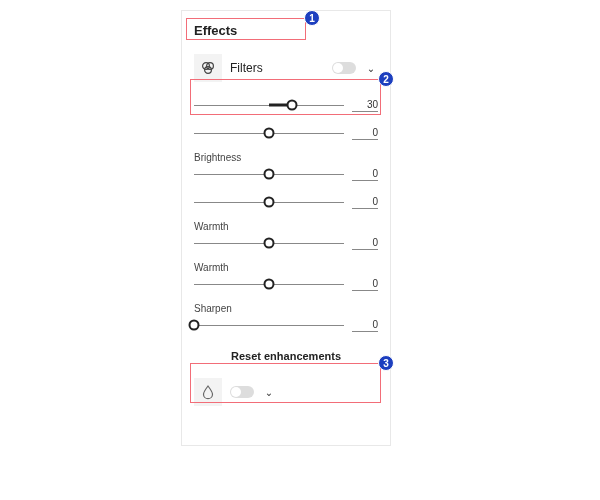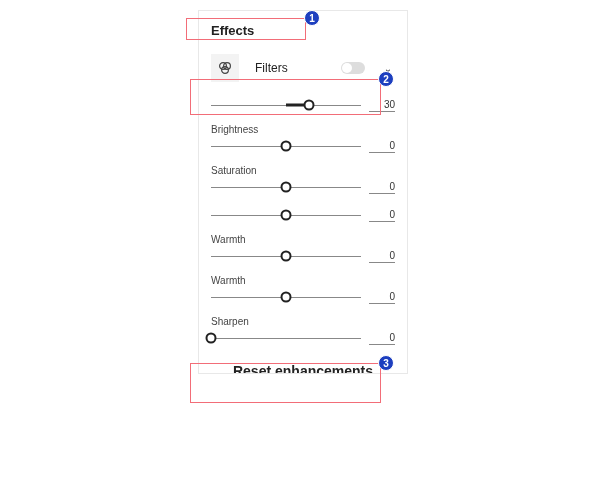--- a/index.html
+++ b/index.html
@@ -6,44 +6,44 @@
   body {
     font-family: -apple-system, BlinkMacSystemFont, "Segoe UI", Arial, sans-serif;
     background: #fff;
     width: 600px;
     height: 500px;
     position: relative;
     overflow: hidden;
   }
   .panel {
     position: absolute;
-    left: 198px;
+    left: 181px;
     top: 10px;
     width: 210px;
-    height: 364px;
+    height: 436px;
     background: #fff;
     border: 1px solid #e8e8e8;
     overflow-y: auto;
     overflow-x: hidden;
   }
   
   .panel::-webkit-scrollbar { width: 8px; }
   .panel::-webkit-scrollbar-track { background: #f0f0f0; }
   .panel::-webkit-scrollbar-thumb { background: #c4c4c4; border-radius: 4px; }
   .inner { padding: 8px 12px 0 12px; }
   .section-title {
     font-size: 13px;
     font-weight: 700;
     color: #222;
     padding: 4px 0 10px 0;
   }
   .row {
     display: flex;
     align-items: center;
-    gap: 16px;
+    gap: 8px;
     padding: 6px 0;
   }
   .row .icon-box {
     width: 28px; height: 28px;
     background: #f3f3f3;
     display: flex; align-items: center; justify-content: center;
     flex-shrink: 0;
   }
   .row-label {
     font-size: 12px;
@@ -88,21 +88,21 @@
   }
   .val {
     width: 26px;
     font-size: 10px;
     color:#333;
     text-align:right;
     border-bottom:1px solid #888;
     padding-bottom:1px;
   }
   .reset {
-    font-size: 14px; font-weight:700; color:#222;
+    font-size: 11px; font-weight:700; color:#222;
     text-align:center; padding: 8px 0 10px 0;
   }
   
   .hl {
     position:absolute; border:1.5px solid #f26d78; pointer-events:none;
   }
   .badge {
     position:absolute; width:16px; height:16px; border-radius:50%;
     background:#1d3fbf; color:#fff; font-size:10px; font-weight:700;
     display:flex; align-items:center; justify-content:center;
@@ -138,31 +138,30 @@
           <div class="slider-row">
             <div class="track">
               <div class="track-line"></div>
               <div class="track-fill" style="left: 50%; width: 15%;"></div>
               <div class="thumb" style="left: 65%;"></div>
             </div>
             <div class="val">30</div>
           </div>
         </div>
         <div class="slider-block">
+          <div class="slider-row">
+            <div class="track">
+              <div class="track-line"></div>
+              <div class="thumb" style="left: 50%;"></div>
+            </div>
+            <div class="val">0</div>
+          </div>
+        </div>
+        <div class="slider-block">
           <div class="slider-label">Brightness</div>
-          <div class="slider-row">
-            <div class="track">
-              <div class="track-line"></div>
-              <div class="thumb" style="left: 50%;"></div>
-            </div>
-            <div class="val">0</div>
-          </div>
-        </div>
-        <div class="slider-block">
-          <div class="slider-label">Saturation</div>
           <div class="slider-row">
             <div class="track">
               <div class="track-line"></div>
               <div class="thumb" style="left: 50%;"></div>
             </div>
             <div class="val">0</div>
           </div>
         </div>
         <div class="slider-block">
           <div class="slider-row">

